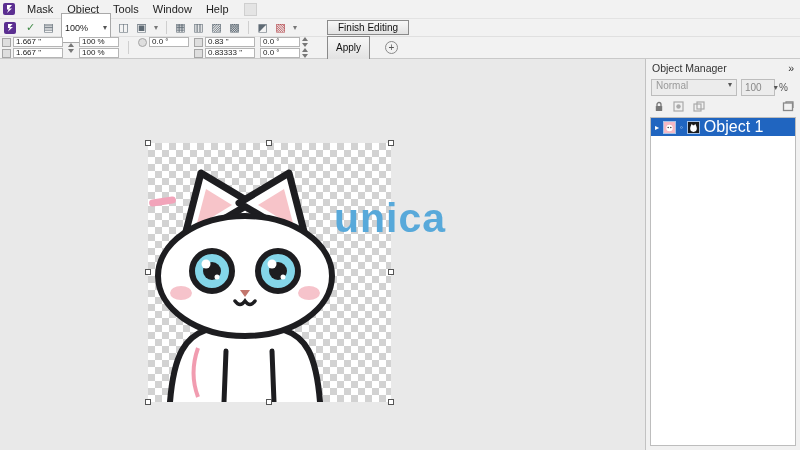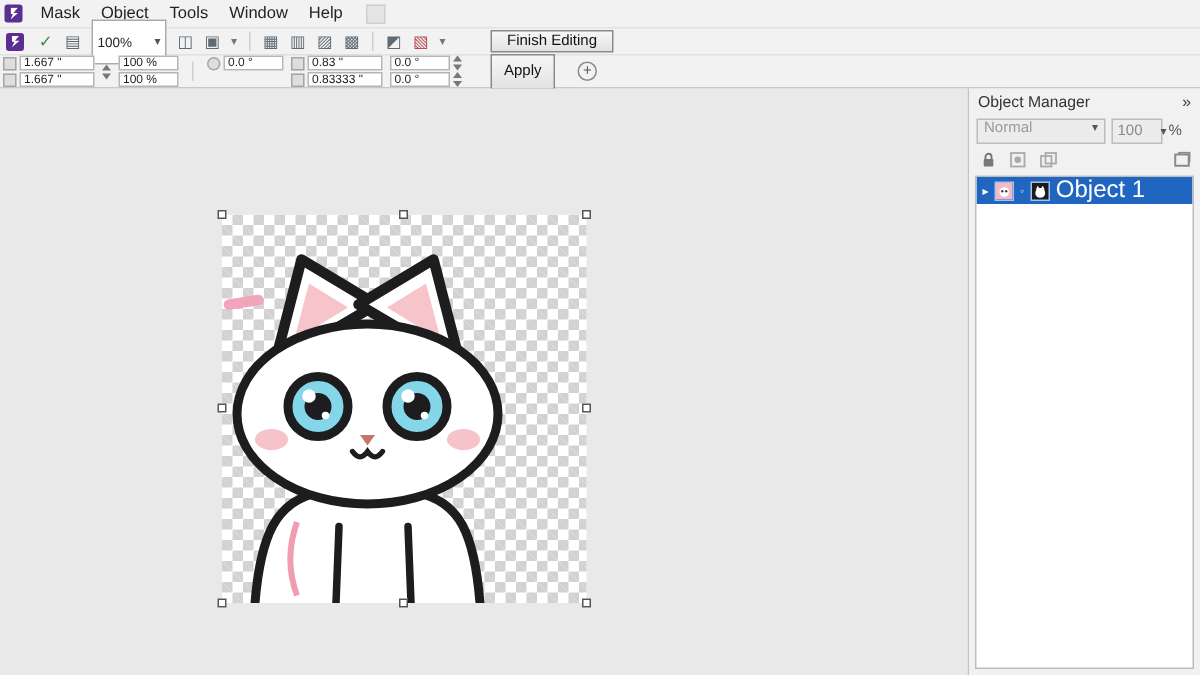--- a/index.html
+++ b/index.html
@@ -218,20 +218,21 @@
     <div class="handle" style="left:145px; top:81px;"></div>
     <div class="handle" style="left:266px; top:81px;"></div>
     <div class="handle" style="left:388px; top:81px;"></div>
     <div class="handle" style="left:145px; top:210px;"></div>
     <div class="handle" style="left:388px; top:210px;"></div>
     <div class="handle" style="left:145px; top:340px;"></div>
     <div class="handle" style="left:266px; top:340px;"></div>
     <div class="handle" style="left:388px; top:340px;"></div>
 
     <div class="pink-dash"></div>
+    <div class="watermark">unica</div>
   </div>
 
   <div class="panel">
     <div class="panel-header">
       <span>Object Manager</span>
       <span>»</span>
     </div>
     <div class="panel-controls">
       <div class="merge-select">
         <span>Normal</span>

